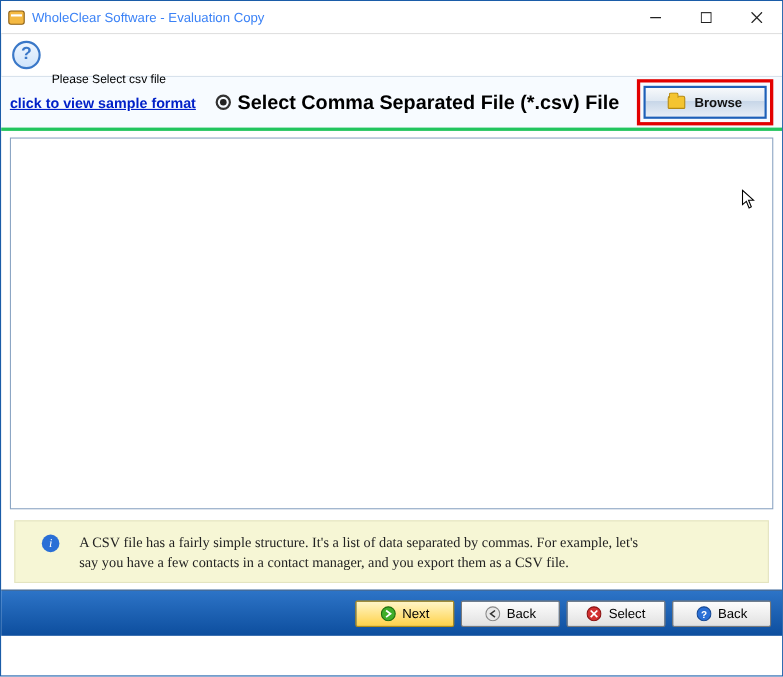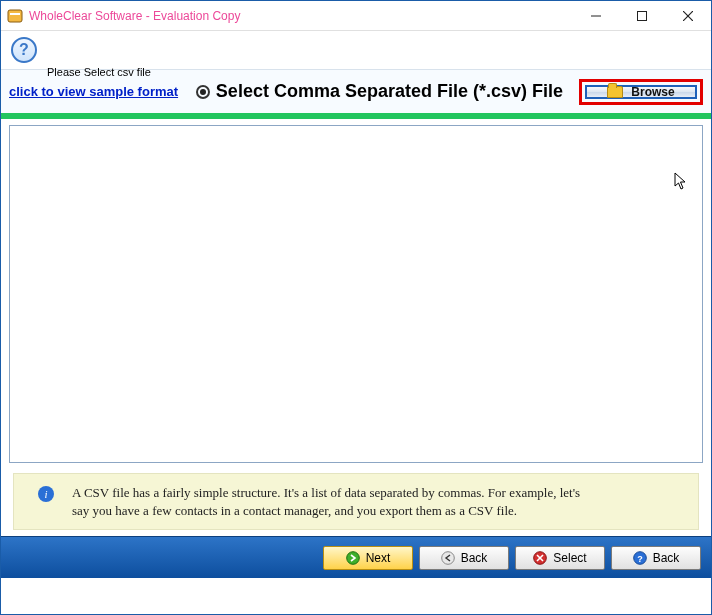--- a/index.html
+++ b/index.html
@@ -20,21 +20,21 @@
     align-items: center;
     padding: 0 0 0 6px;
     border-bottom: 1px solid #e0e0e0;
   }
   .titlebar .app-icon {
     width: 16px; height: 16px;
     margin-right: 6px;
     display: inline-flex;
     align-items: center; justify-content: center;
   }
-  .titlebar .title { flex: 1; color: #ec4899; font-size: 12px; }
+  .titlebar .title { flex: 1; color: #3b82f6; font-size: 12px; }
   .winbtn {
     width: 46px; height: 30px;
     display: flex; align-items: center; justify-content: center;
     color: #333;
   }
 
   .subtitle-row {
     height: 38px;
     display: flex;
     align-items: center;
@@ -51,21 +51,21 @@
     font-size: 16px;
     background: linear-gradient(#eef6ff,#cfe4fb);
   }
   .controls-row {
     height: 50px;
     display: flex;
     align-items: center;
     padding: 0 8px;
     gap: 12px;
     border-top: 1px solid #d8e2ec;
-    border-bottom: 6px solid #22c55e;
+    border-bottom: 3px solid #22c55e;
     background: #f7fbff;
   }
   .controls-row .link {
     color: #0020c8;
     text-decoration: underline;
     font-weight: bold;
     font-size: 13px;
   }
   .radio-wrap {
     display: flex; align-items: center; gap: 6px;
@@ -80,21 +80,21 @@
     content: ""; width: 6px; height: 6px; border-radius: 50%;
     background: #222;
   }
   .radio-label { font-weight: bold; font-size: 18px; text-align: right; }
   .browse-highlight {
     border: 3px solid #e20000;
     padding: 3px;
     margin-left: 4px;
   }
   .browse-btn {
-    width: 112px; height: 14px;
+    width: 112px; height: 30px;
     border: 2px solid #1e60b8;
     background: linear-gradient(#f7f9fb 0%, #dfe8f2 45%, #c7d6e8 46%, #e8eef6 100%);
     display: flex; align-items: center; justify-content: center;
     gap: 8px;
     font-weight: bold;
     font-size: 12px;
     color: #111;
   }
   .folder-icon {
     width: 16px; height: 12px;

